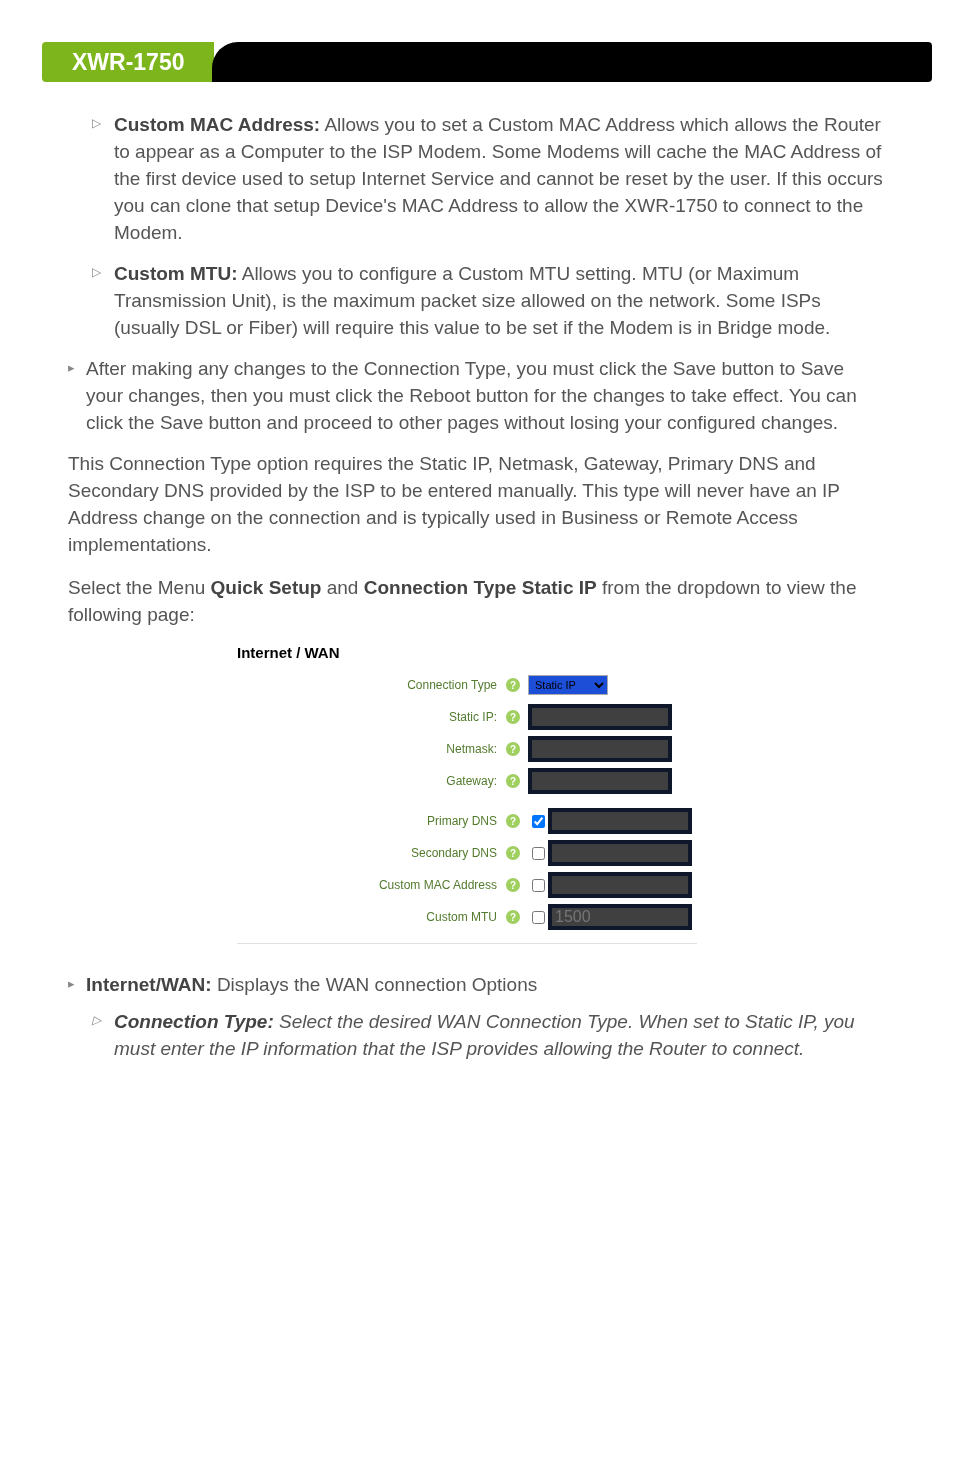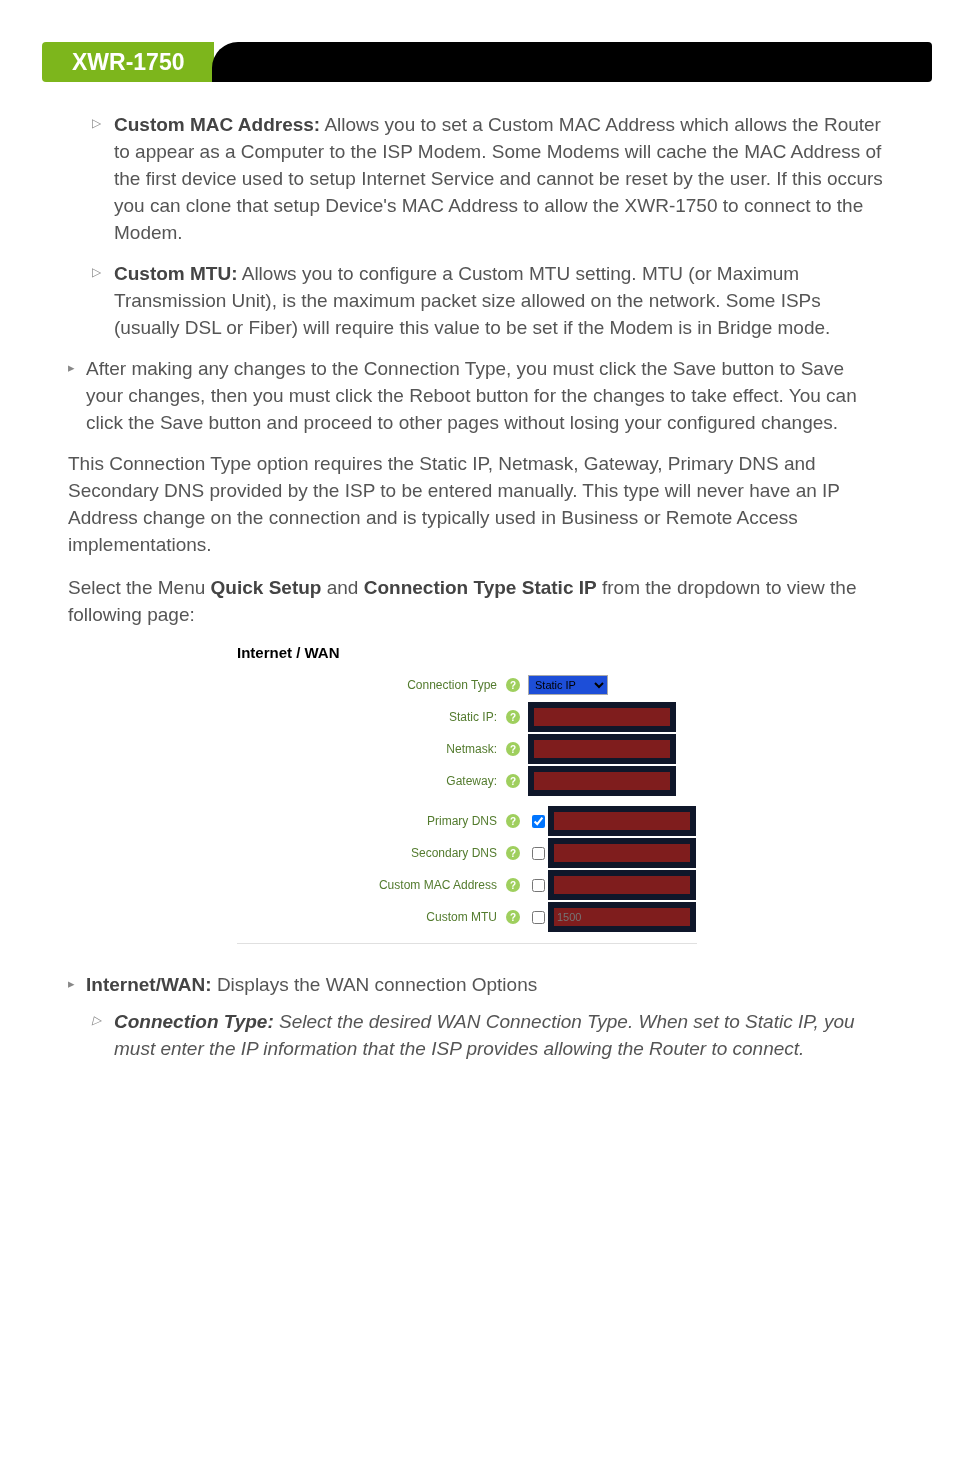--- a/index.html
+++ b/index.html
@@ -127,24 +127,24 @@
     font-size: 10px;
     font-weight: bold;
     display: inline-flex;
     align-items: center;
     justify-content: center;
     margin-left: 3px;
     margin-right: 8px;
   }
   .ss-input {
     height: 18px;
-    border: 6px solid #0f172a;
-    background: #7f1d1d;
+    border: 4px solid #0f172a;
+    background: #404040;
     width: 130px;
-    font-size: 11px;
+    font-size: 16px;
     padding: 0 3px;
   }
   .ss-select {
     height: 20px;
     border: 1px solid #aaa;
     background: #1d4ed8;
     font-size: 11px;
     padding: 0 2px;
     width: 80px;
   }

